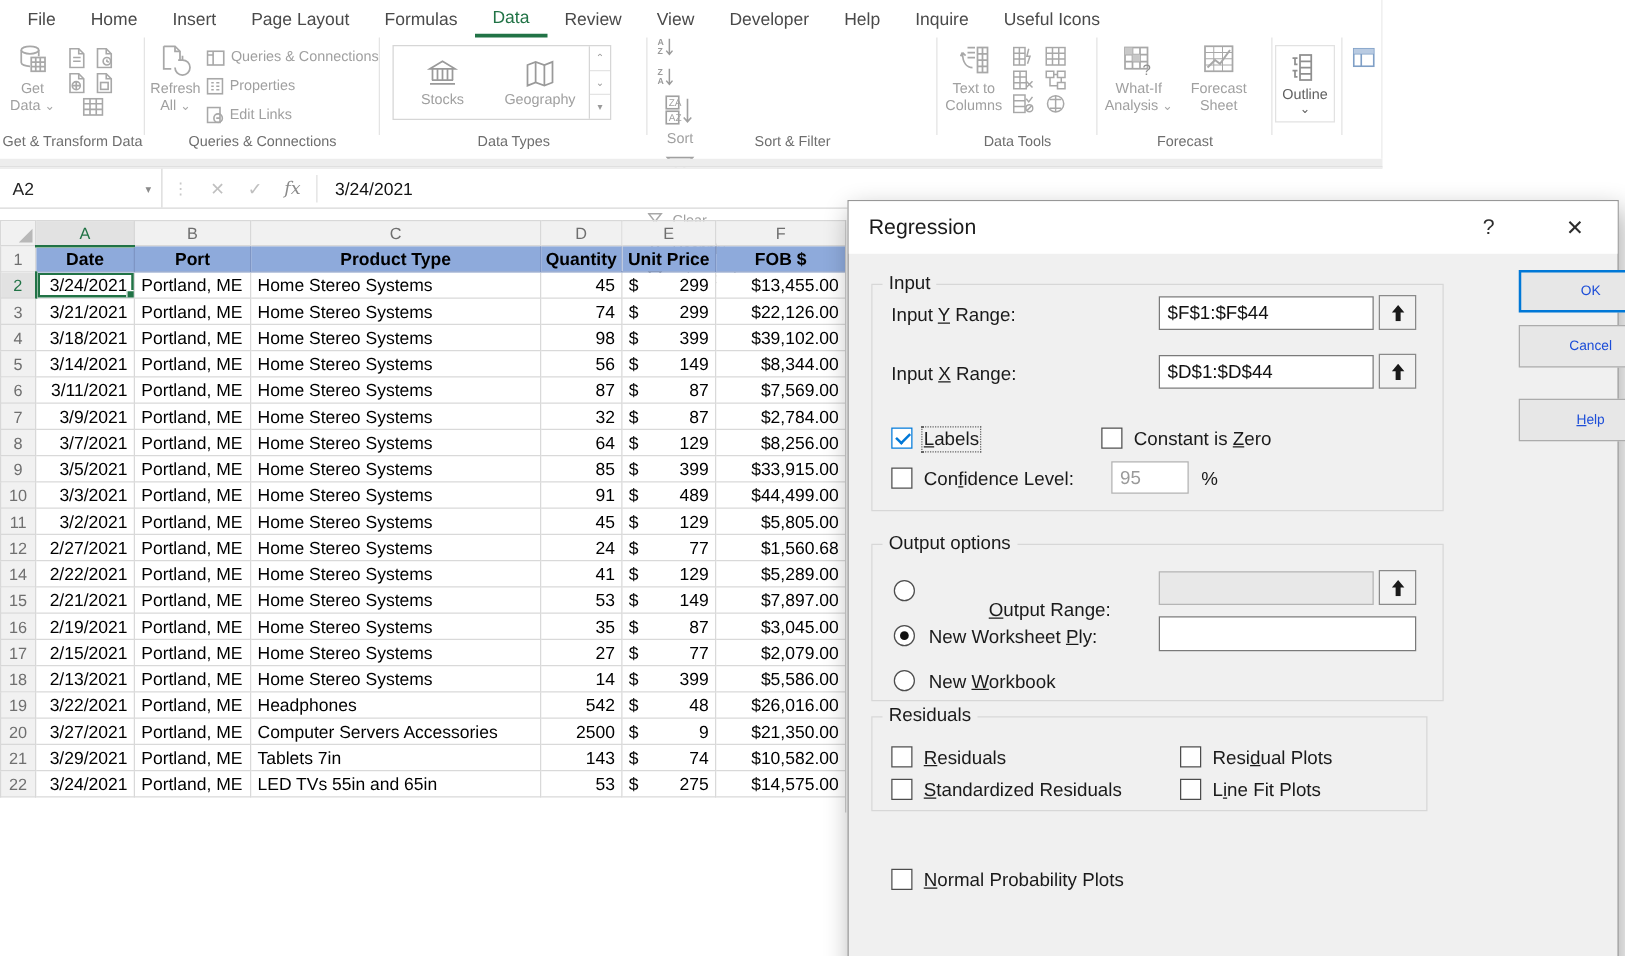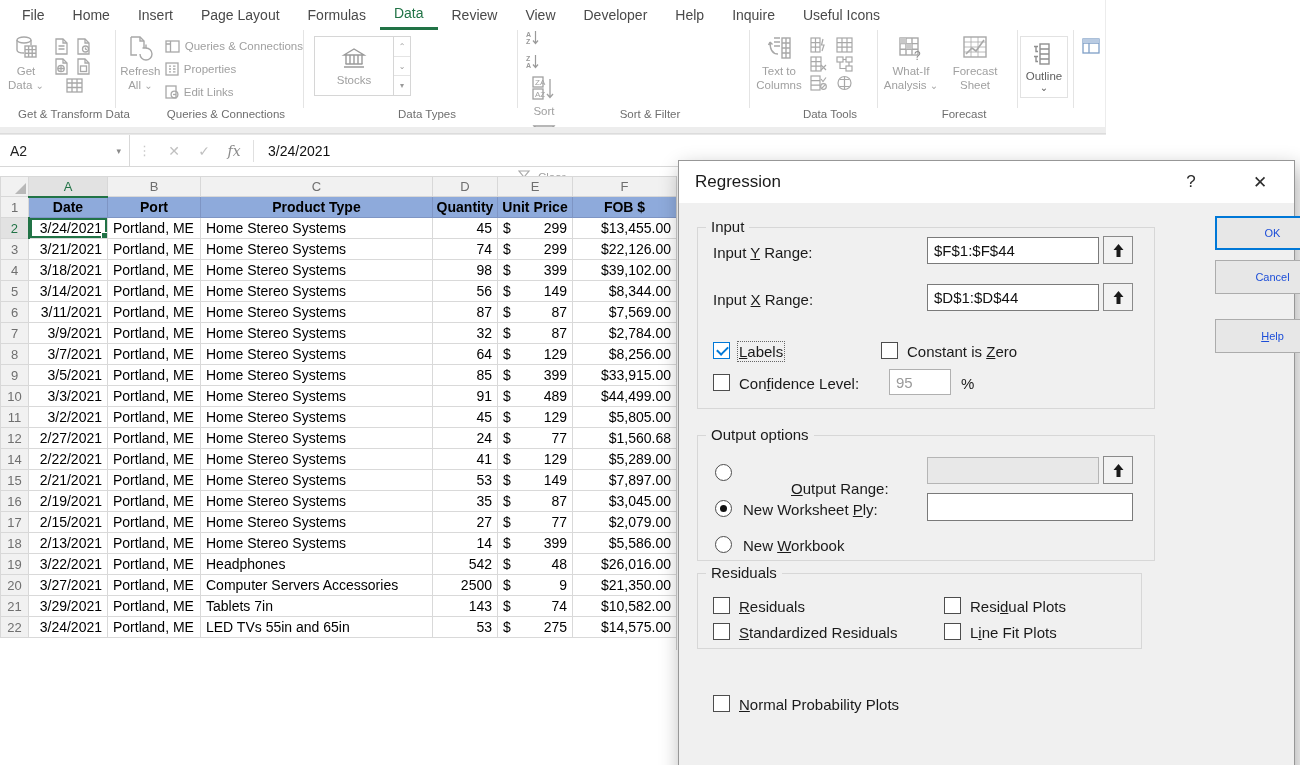--- a/index.html
+++ b/index.html
@@ -7,21 +7,21 @@
   .canvas { position:relative; width:1300px; height:765px; background:#fff; overflow:hidden;
             font-family:"Liberation Sans", sans-serif; color:#222; }
 
   
   .ribbon { position:absolute; left:0; top:0; width:1106px; height:127px; background:#fff; border-right:1px solid #ececec; }
   .tabs { display:flex; height:30px; align-items:stretch; padding-left:8px; }
   .tab { padding:0 14px; font-size:14px; color:#4a4a4a; line-height:30px; white-space:nowrap; }
   .tab.active { color:#217346; border-bottom:3px solid #217346; line-height:27px; }
   .rbody { position:absolute; top:30px; left:0; width:1106px; height:78px; display:flex; }
   .rgroup { position:relative; height:100%; border-right:1px solid #e4e4e4; display:flex; align-items:flex-start; }
-  .glabels { position:absolute; top:106px; left:0; display:flex; width:1281px;margin-left:16px; }
+  .glabels { position:absolute; top:106px; left:0; display:flex; width:1281px; }
   .glabel { font-size:11.5px; color:#6e6e6e; text-align:center; padding-top:2px; white-space:nowrap; overflow:hidden; }
   .rstrip { position:absolute; top:127px; left:0; width:1106px; height:7px; background:#ededed; border-bottom:1px solid #dcdcdc; }
   .bigbtn { width:52px; display:flex; flex-direction:column; align-items:center; padding-top:5px;
             font-size:11.5px; color:#a0a0a0; text-align:center; line-height:1.25; }
   .bigbtn svg { margin-bottom:3px; }
   .caret { font-size:10px; color:#a8a8a8; line-height:1; }
   .smallitem { display:flex; align-items:center; gap:5px; height:21px; font-size:11.5px; color:#a0a0a0; white-space:nowrap; }
   .stackcol { display:flex; flex-direction:column; justify-content:center; height:78px; gap:2px; }
   .minigrid { display:grid; grid-template-columns:18px 18px; gap:3px 4px; padding-top:8px; margin-left:2px; }
   .gallery { margin:6px 6px 0 10px; background:#fff; border:1px solid #d6d6d6; display:flex; height:60px; }
@@ -224,20 +224,29 @@
           <div class="gitem">
             <span>
               <svg width="26" height="24" viewBox="0 0 26 24" fill="none" stroke="#9a9a9a" stroke-width="1.4">
                 <path d="M3 8 L13 2 L23 8 Z"></path>
                   <path d="M5 8 V17 M9 8 V17 M13 8 V17 M17 8 V17 M21 8 V17"></path>
                   <path d="M3 20 H23 M4.5 17 H21.5"></path>
               </svg>
             </span>
             <span>Stocks</span>
           </div>
+          <div class="gitem">
+            <span>
+              <svg width="26" height="24" viewBox="0 0 26 24" fill="none" stroke="#9a9a9a" stroke-width="1.4">
+                <path d="M3 5 L9.5 2.5 L16.5 5 L23 2.5 V19 L16.5 21.5 L9.5 19 L3 21.5 Z"></path>
+                  <path d="M9.5 2.5 V19 M16.5 5 V21.5"></path>
+              </svg>
+            </span>
+            <span>Geography</span>
+          </div>
           <div class="gscroll">
             <div>
                 <span>⌃</span>
               </div>
             <div>
                 <span>⌄</span>
               </div>
             <div>
                 <span>▾</span>
               </div>

